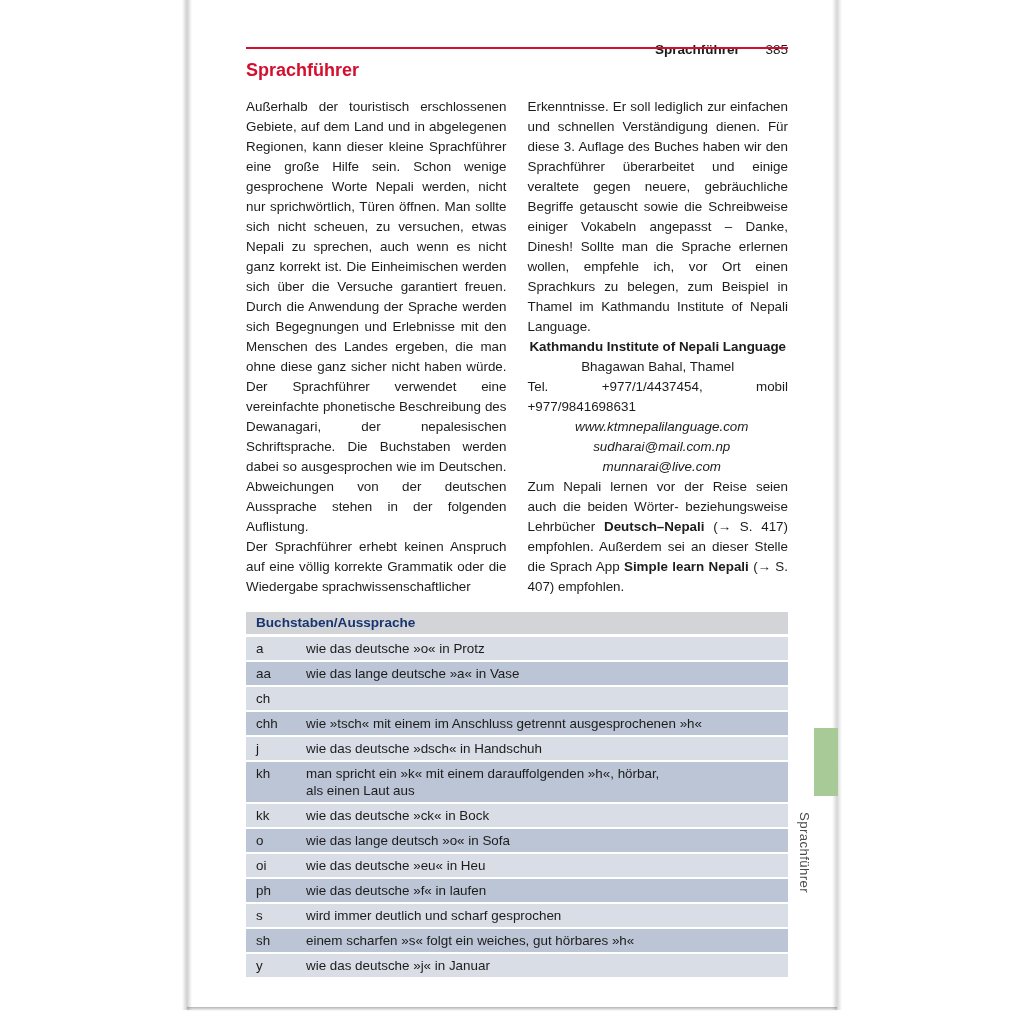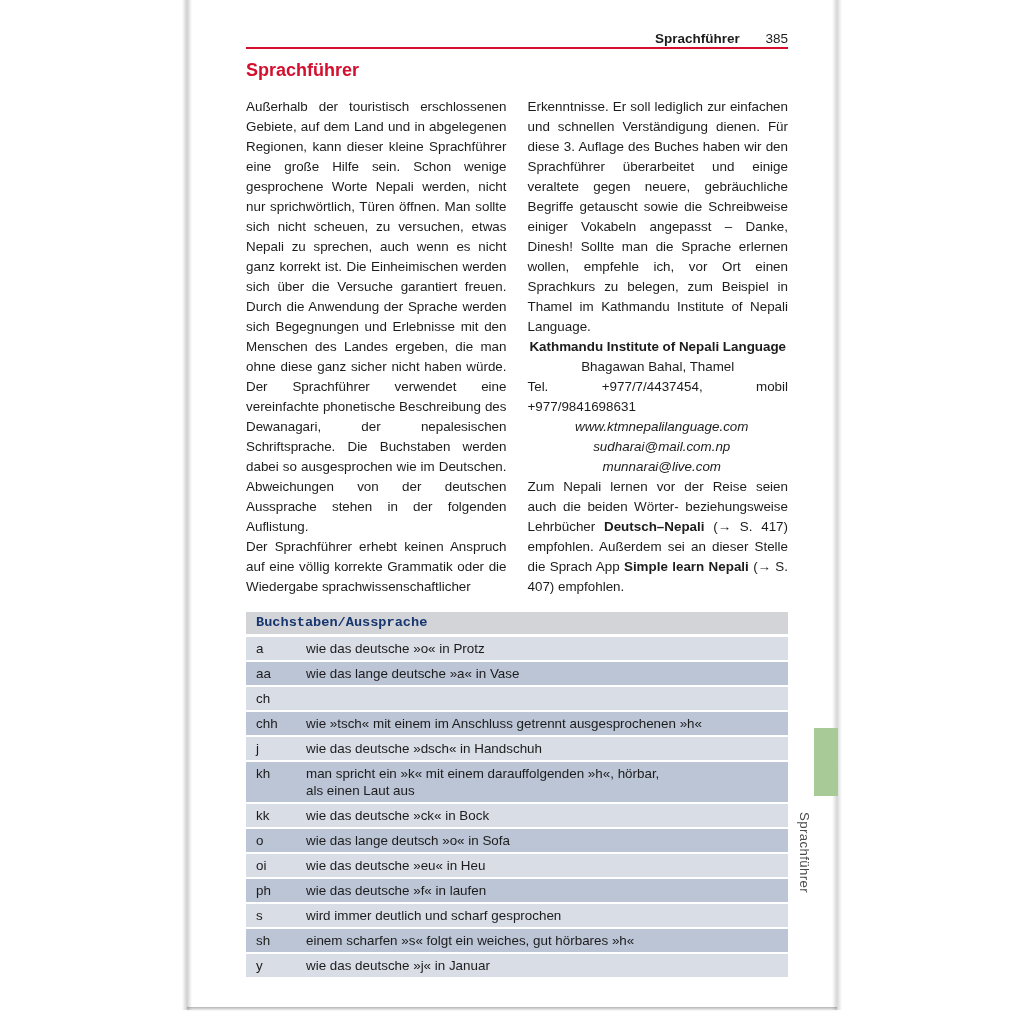--- a/index.html
+++ b/index.html
@@ -18,37 +18,37 @@
   }
   .canvas{position:relative;width:1024px;height:1024px;overflow:hidden;background:#ffffff;}
   
   .edge-left{position:absolute;left:182px;top:0;width:10px;height:1010px;
     background:linear-gradient(to right,rgba(255,255,255,0),rgba(120,120,120,0.35),rgba(255,255,255,0));}
   .edge-right{position:absolute;left:832px;top:0;width:10px;height:1010px;
     background:linear-gradient(to right,rgba(255,255,255,0),rgba(120,120,120,0.30),rgba(255,255,255,0));}
   .edge-bottom{position:absolute;left:187px;top:1007px;width:650px;height:4px;
     background:linear-gradient(to bottom,rgba(90,90,90,0.45),rgba(255,255,255,0));}
 
-  .runhead{position:absolute;left:246px;top:31px;width:542px;text-align:right;font-size:13.5px;}
+  .runhead{position:absolute;left:246px;top:42px;width:542px;text-align:right;font-size:13.5px;}
   .rh-t{font-weight:bold;}
   .rh-p{margin-left:22px;}
   .rule{position:absolute;left:246px;top:47px;width:542px;height:2px;background:var(--red);}
   .title{position:absolute;left:246px;top:60px;margin:0;font-size:18px;font-weight:bold;color:var(--red);}
 
   .cols{position:absolute;left:246px;top:97px;width:542px;display:flex;gap:21px;}
   .col{width:262px;font-size:13.4px;line-height:20px;}
   .para{margin:0;}
   .just{text-align:justify;text-align-last:left;hyphens:auto;-webkit-hyphens:auto;}
   .line{text-align:center;}
   .b{font-weight:bold;}
   .i{font-style:italic;margin-left:8px;}
 
   .tbl{position:absolute;left:246px;top:612px;width:542px;}
   .tbl-title{height:22px;line-height:22px;background:var(--band);color:var(--blue);
-    font-weight:bold;font-size:13.6px;padding-left:10px;margin-bottom:3px;font-family:Liberation Mono, monospace;}
+    font-weight:bold;font-size:13.6px;padding-left:10px;margin-bottom:3px;}
   .trow{display:flex;margin-bottom:2px;font-size:13.4px;line-height:17px;}
   .trow.light{background:var(--rowL);}
   .trow.dark{background:var(--rowD);}
   .letter{width:50px;padding:3px 0 3px 10px;flex:none;}
   .desc{flex:1;padding:3px 10px 3px 0;white-space:pre-line;}
 
   .tab{position:absolute;left:814px;top:728px;width:24px;height:68px;background:var(--green);}
   .sidelabel{position:absolute;left:797px;top:812px;writing-mode:vertical-rl;
     font-size:13.2px;color:#4b4b4b;letter-spacing:0.4px;}
 </style>
@@ -70,21 +70,21 @@
 
   <div class="cols">
     <div class="col" id="left-col">
         <p class="para just"><span>Außerhalb der touristisch erschlossenen Gebiete, auf dem Land und in abgelegenen Regionen, kann dieser kleine Sprachführer eine große Hilfe sein. Schon wenige gesprochene Worte Nepali werden, nicht nur sprichwörtlich, Türen öffnen. Man sollte sich nicht scheuen, zu versuchen, etwas Nepali zu sprechen, auch wenn es nicht ganz korrekt ist. Die Einheimischen werden sich über die Versuche garantiert freuen. Durch die Anwendung der Sprache werden sich Begegnungen und Erlebnisse mit den Menschen des Landes ergeben, die man ohne diese ganz sicher nicht haben würde. Der Sprachführer verwendet eine vereinfachte phonetische Beschreibung des Dewanagari, der nepalesischen Schriftsprache. Die Buchstaben werden dabei so ausgesprochen wie im Deutschen. Abweichungen von der deutschen Aussprache stehen in der folgenden Auflistung.</span></p>
         <p class="para just"><span>Der Sprachführer erhebt keinen Anspruch auf eine völlig korrekte Grammatik oder die Wiedergabe sprachwissenschaftlicher</span></p>
       </div>
     <div class="col" id="right-col">
         <p class="para just"><span>Erkenntnisse. Er soll lediglich zur einfachen und schnellen Verständigung dienen. Für diese 3. Auflage des Buches haben wir den Sprachführer überarbeitet und einige veraltete gegen neuere, gebräuchliche Begriffe getauscht sowie die Schreibweise einiger Vokabeln angepasst – Danke, Dinesh! Sollte man die Sprache erlernen wollen, empfehle ich, vor Ort einen Sprachkurs zu belegen, zum Beispiel in Thamel im Kathmandu Institute of Nepali Language.</span></p>
         <p class="para line"><span class="b">Kathmandu Institute of Nepali Language</span></p>
         <p class="para line"><span>Bhagawan Bahal, Thamel</span></p>
-        <p class="para just"><span>Tel. +977/7/4437454, mobil +977/9841698631</span></p>
+        <p class="para just"><span>Tel. +977/1/4437454, mobil +977/9841698631</span></p>
         <p class="para line"><span class="i">www.ktmnepalilanguage.com</span></p>
         <p class="para line"><span class="i">sudharai@mail.com.np</span></p>
         <p class="para line"><span class="i">munnarai@live.com</span></p>
         <p class="para just"><span>Zum Nepali lernen vor der Reise seien auch die beiden Wörter- beziehungsweise Lehrbücher </span><span class="b">Deutsch–Nepali</span><span> (→ S. 417) empfohlen. Außerdem sei an dieser Stelle die Sprach App </span><span class="b">Simple learn Nepali</span><span> (→ S. 407) empfohlen.</span></p>
       </div>
   </div>
 
   <div class="tbl">
     <div class="tbl-title">Buchstaben/Aussprache</div>
     <div id="tbl-rows">

